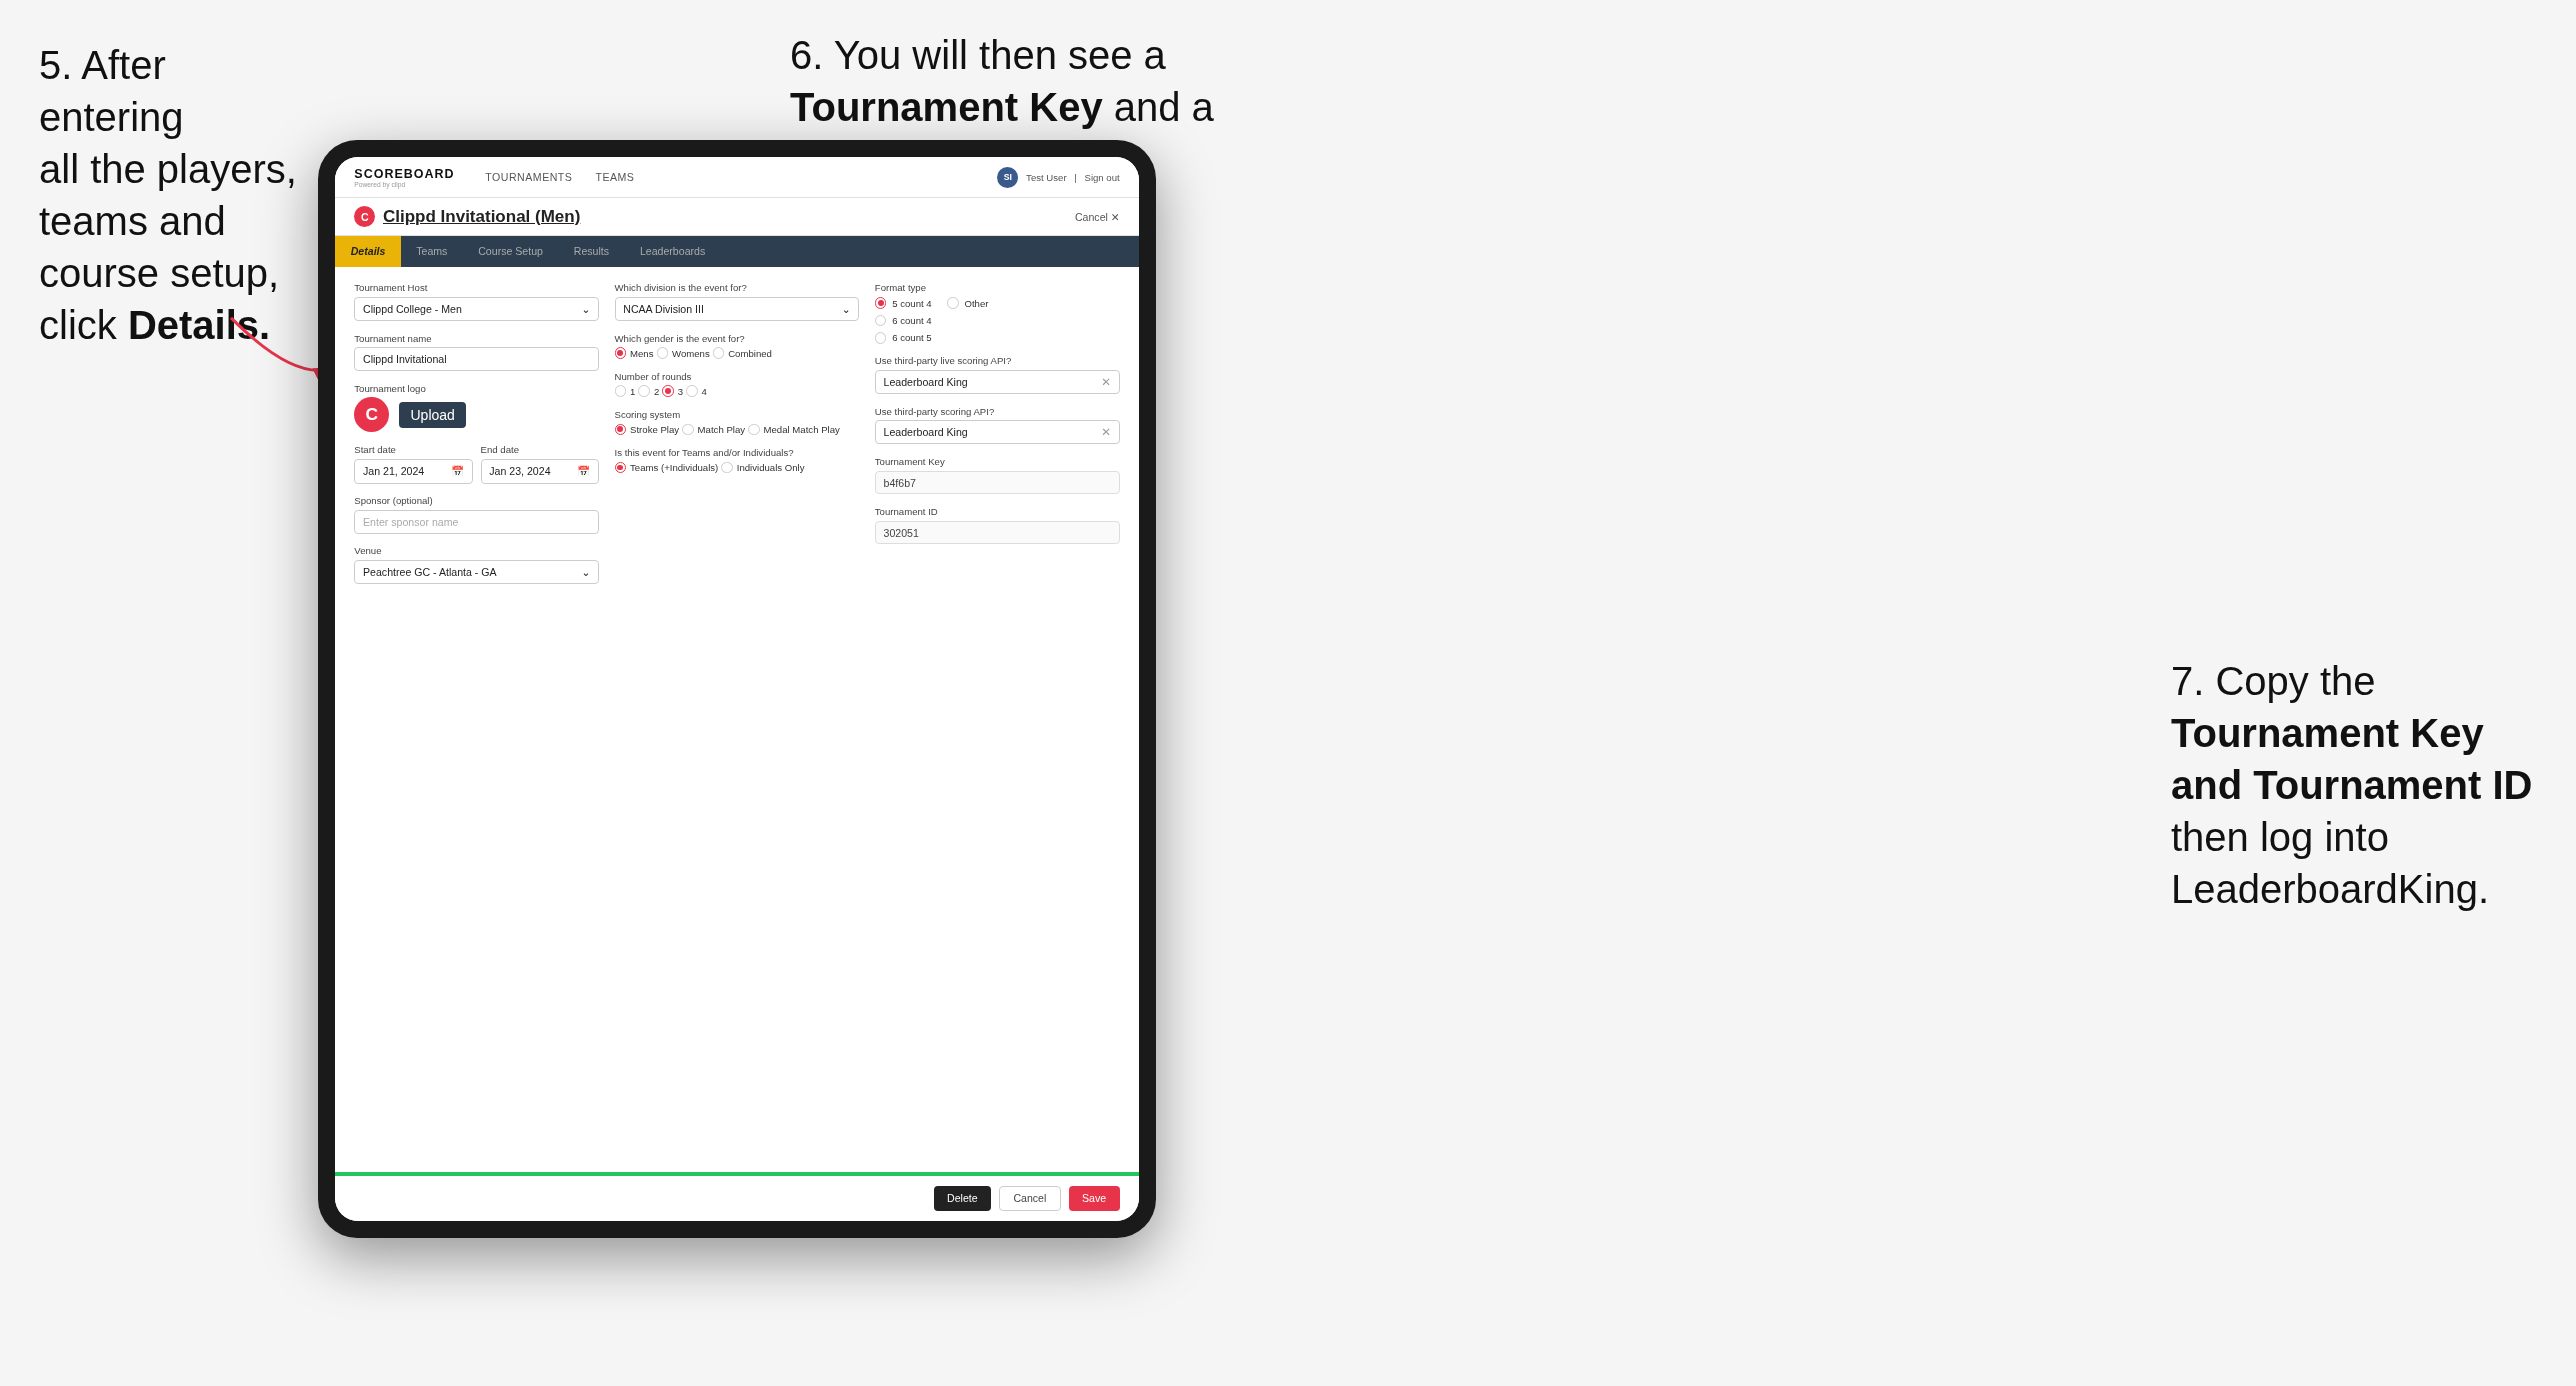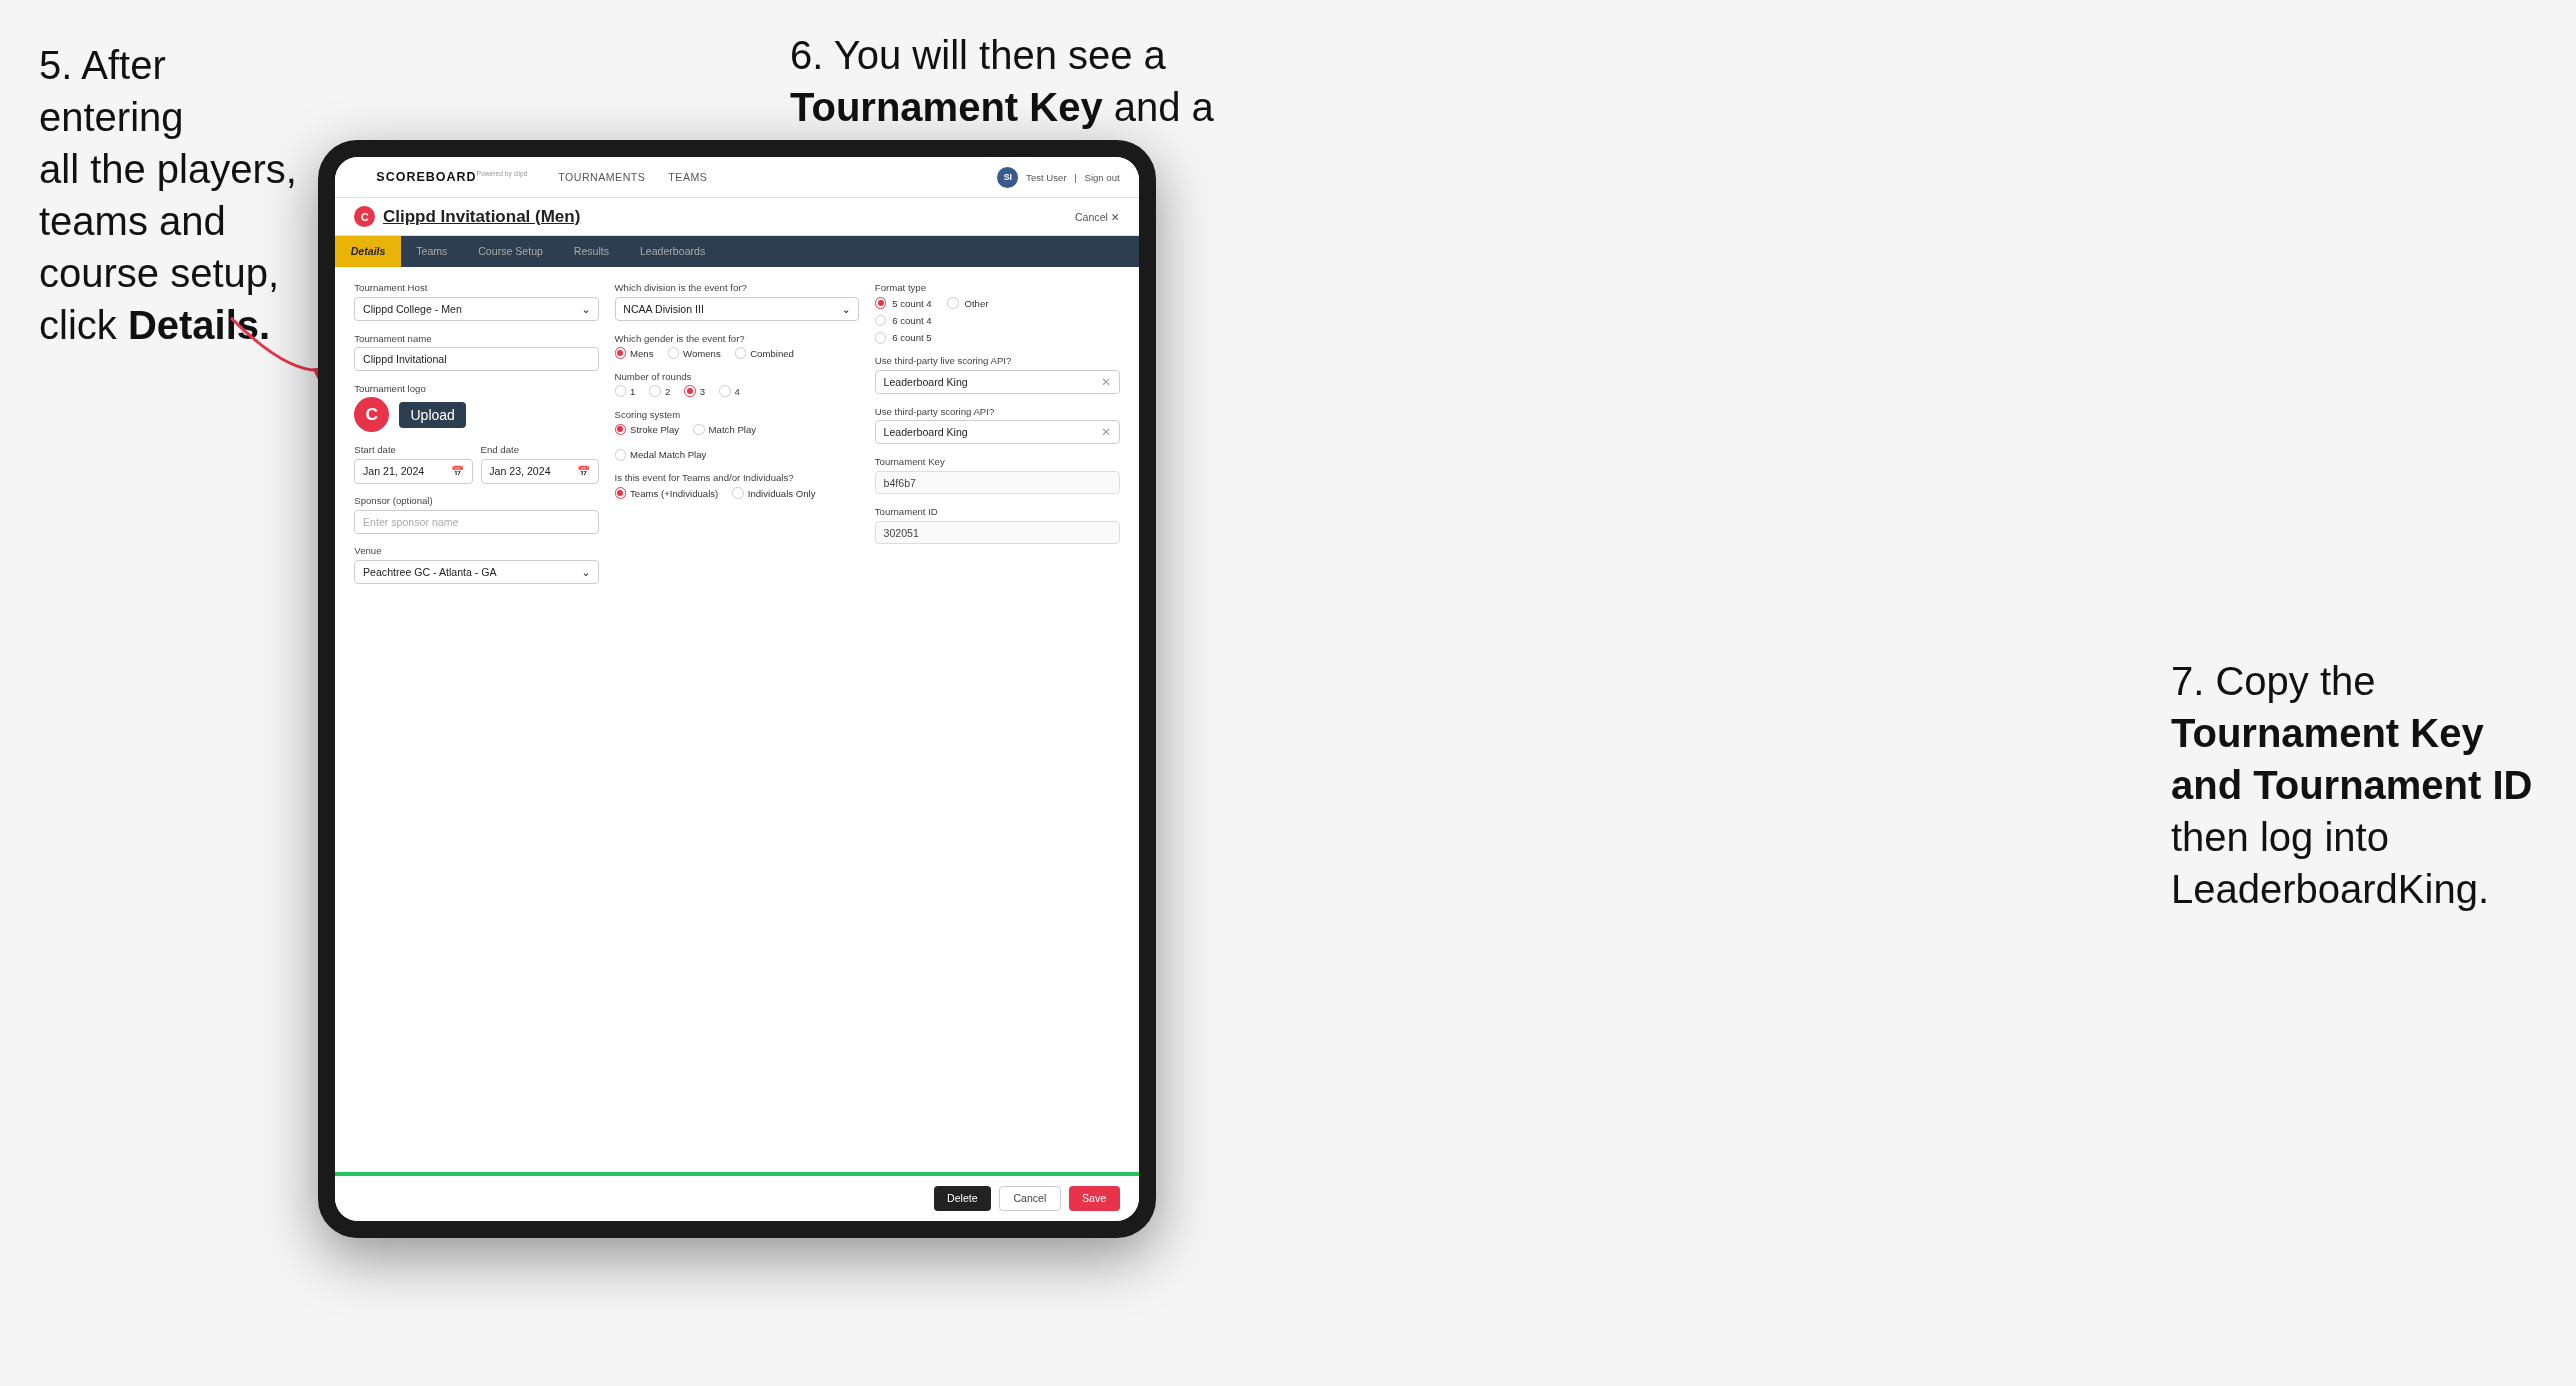--- a/index.html
+++ b/index.html
@@ -70,22 +70,22 @@
       background: #fff;
       border-bottom: 1px solid #e0e0e0;
       padding: 9.6px 19px;
       display: flex;
       align-items: center;
       gap: 23px;
       flex-shrink: 0;
     }
     .scoreboard-logo {
       display: flex;
+      flex-direction: column;
       margin-right: 7.7px;
-      margin-left: 22px;
     }
     .scoreboard-logo .logo-main {
       font-weight: 900;
       font-size: 12.5px;
       letter-spacing: 1px;
       color: #111;
       text-transform: uppercase;
     }
     .scoreboard-logo .logo-sub {
       font-size: 6.7px;
@@ -260,21 +260,21 @@
     
     .date-row {
       display: grid;
       grid-template-columns: 1fr 1fr;
       gap: 7.7px;
     }
 
     
     .radio-group {
       display: flex;
-      gap: 14px;
+      gap: 3px;
       align-items: center;
       flex-wrap: wrap;
     }
     .radio-item {
       display: flex;
       align-items: center;
       gap: 3.9px;
       font-size: 9.6px;
       color: #333;
     }

